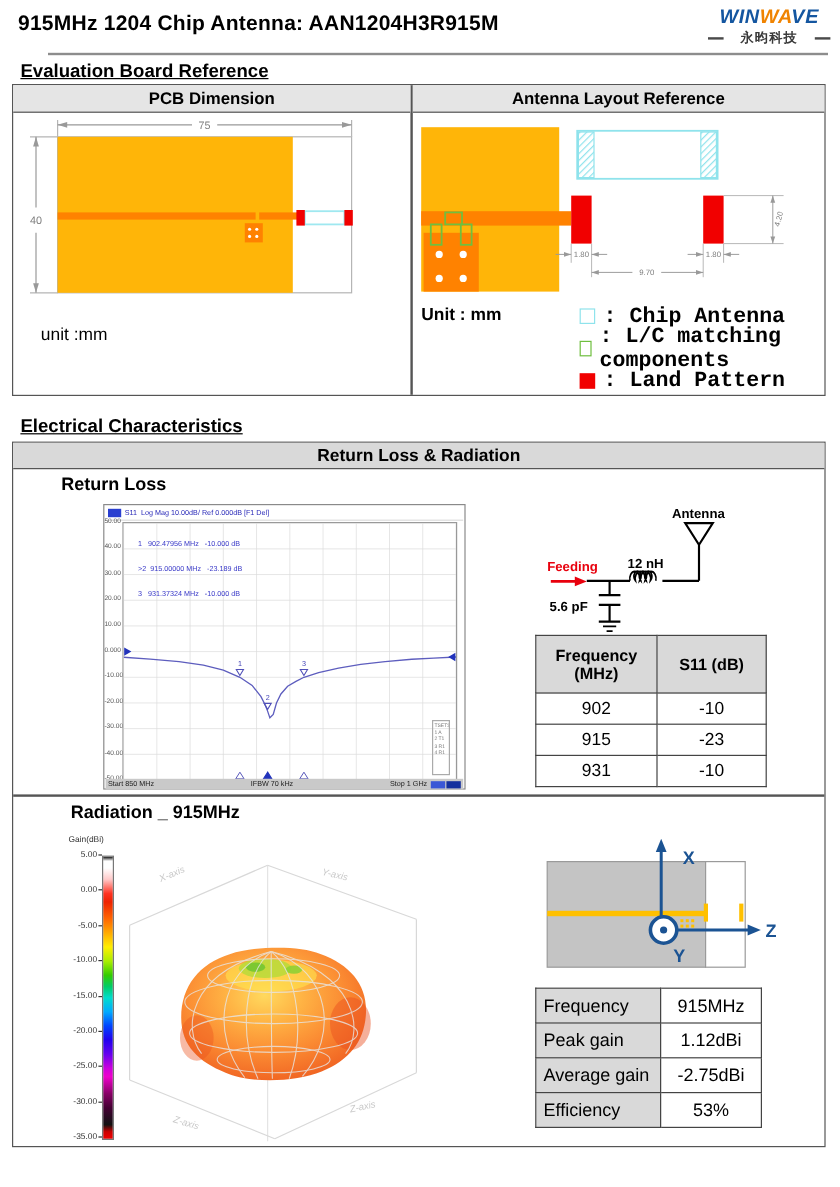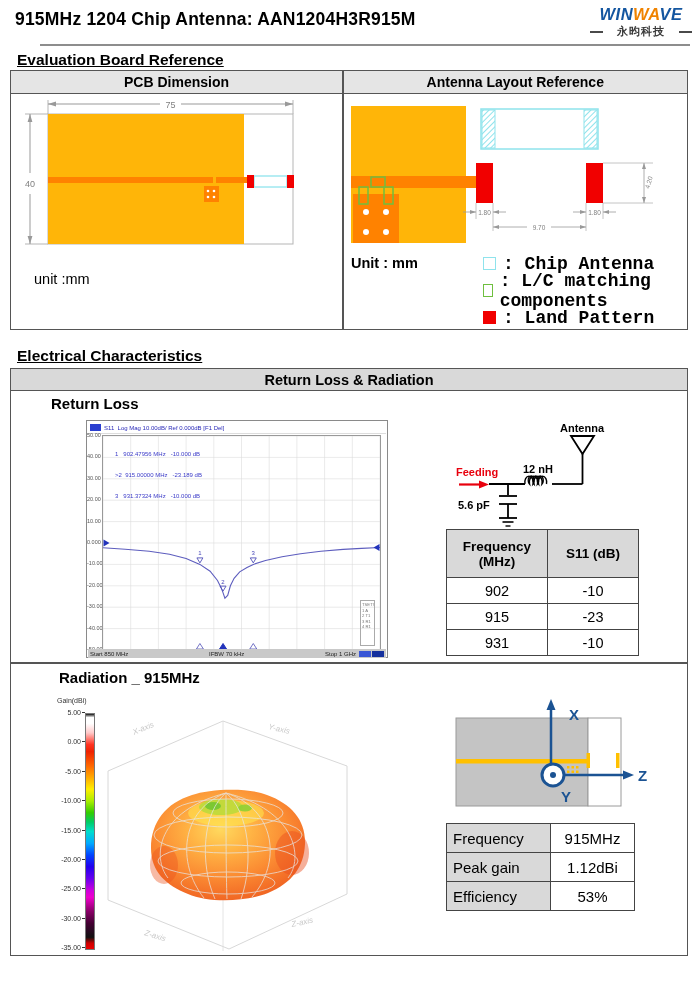--- a/index.html
+++ b/index.html
@@ -470,19 +470,23 @@
       <tbody>
           <tr>
         <td class="k">Frequency</td>
         <td class="v">915MHz</td>
       </tr>
       <tr>
         <td class="k">Peak gain</td>
         <td class="v">1.12dBi</td>
       </tr>
       <tr>
+        <td class="k">Average gain</td>
+        <td class="v">-2.75dBi</td>
+      </tr>
+      <tr>
         <td class="k">Efficiency</td>
         <td class="v">53%</td>
       </tr>
     </tbody>
       </table>
   </div>
 </div>
 
 </body></html>

